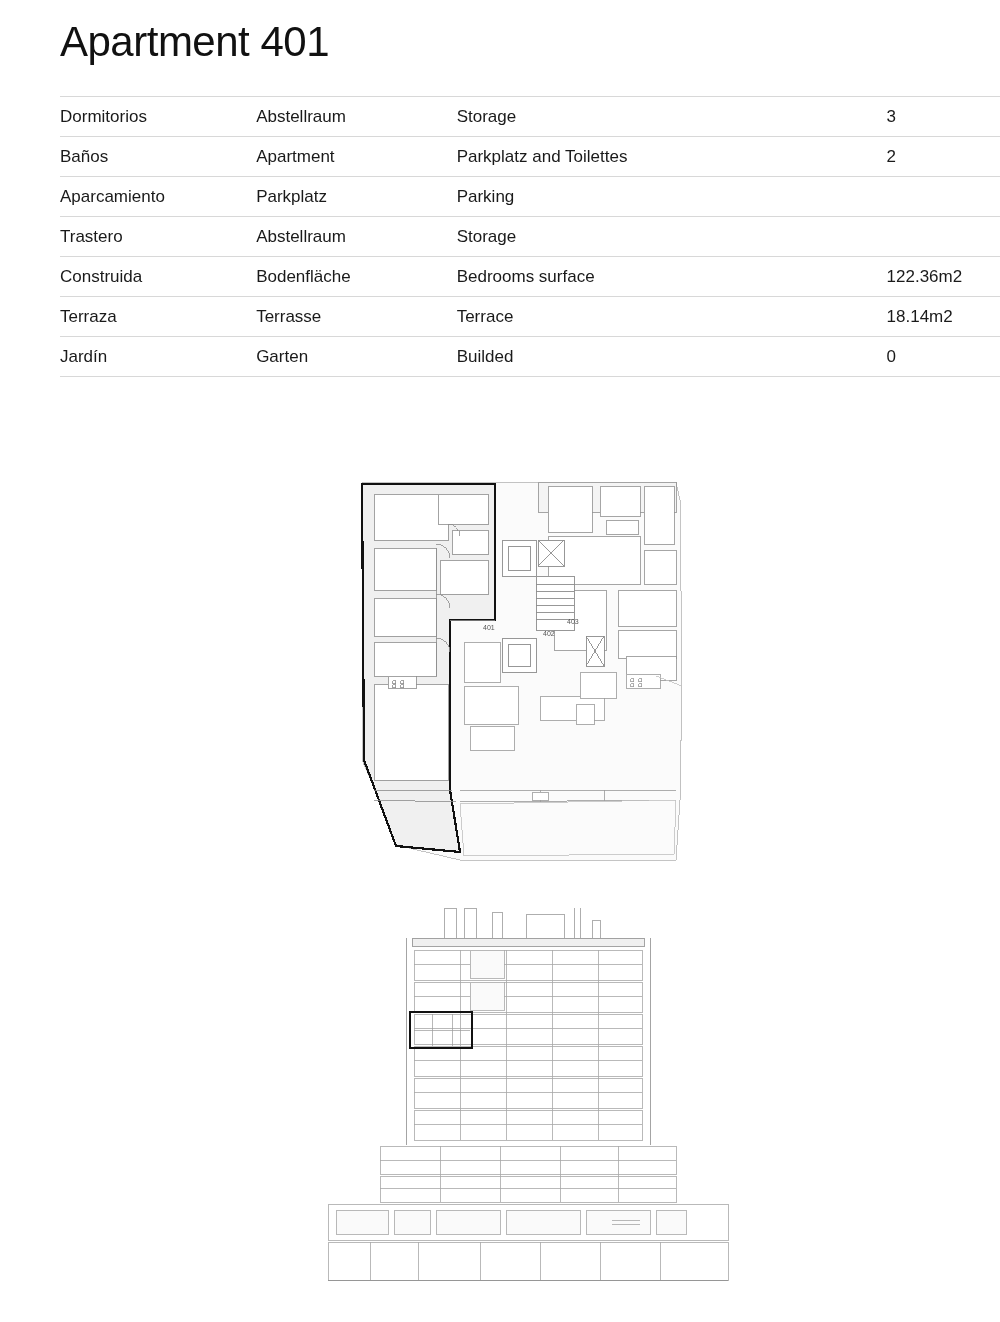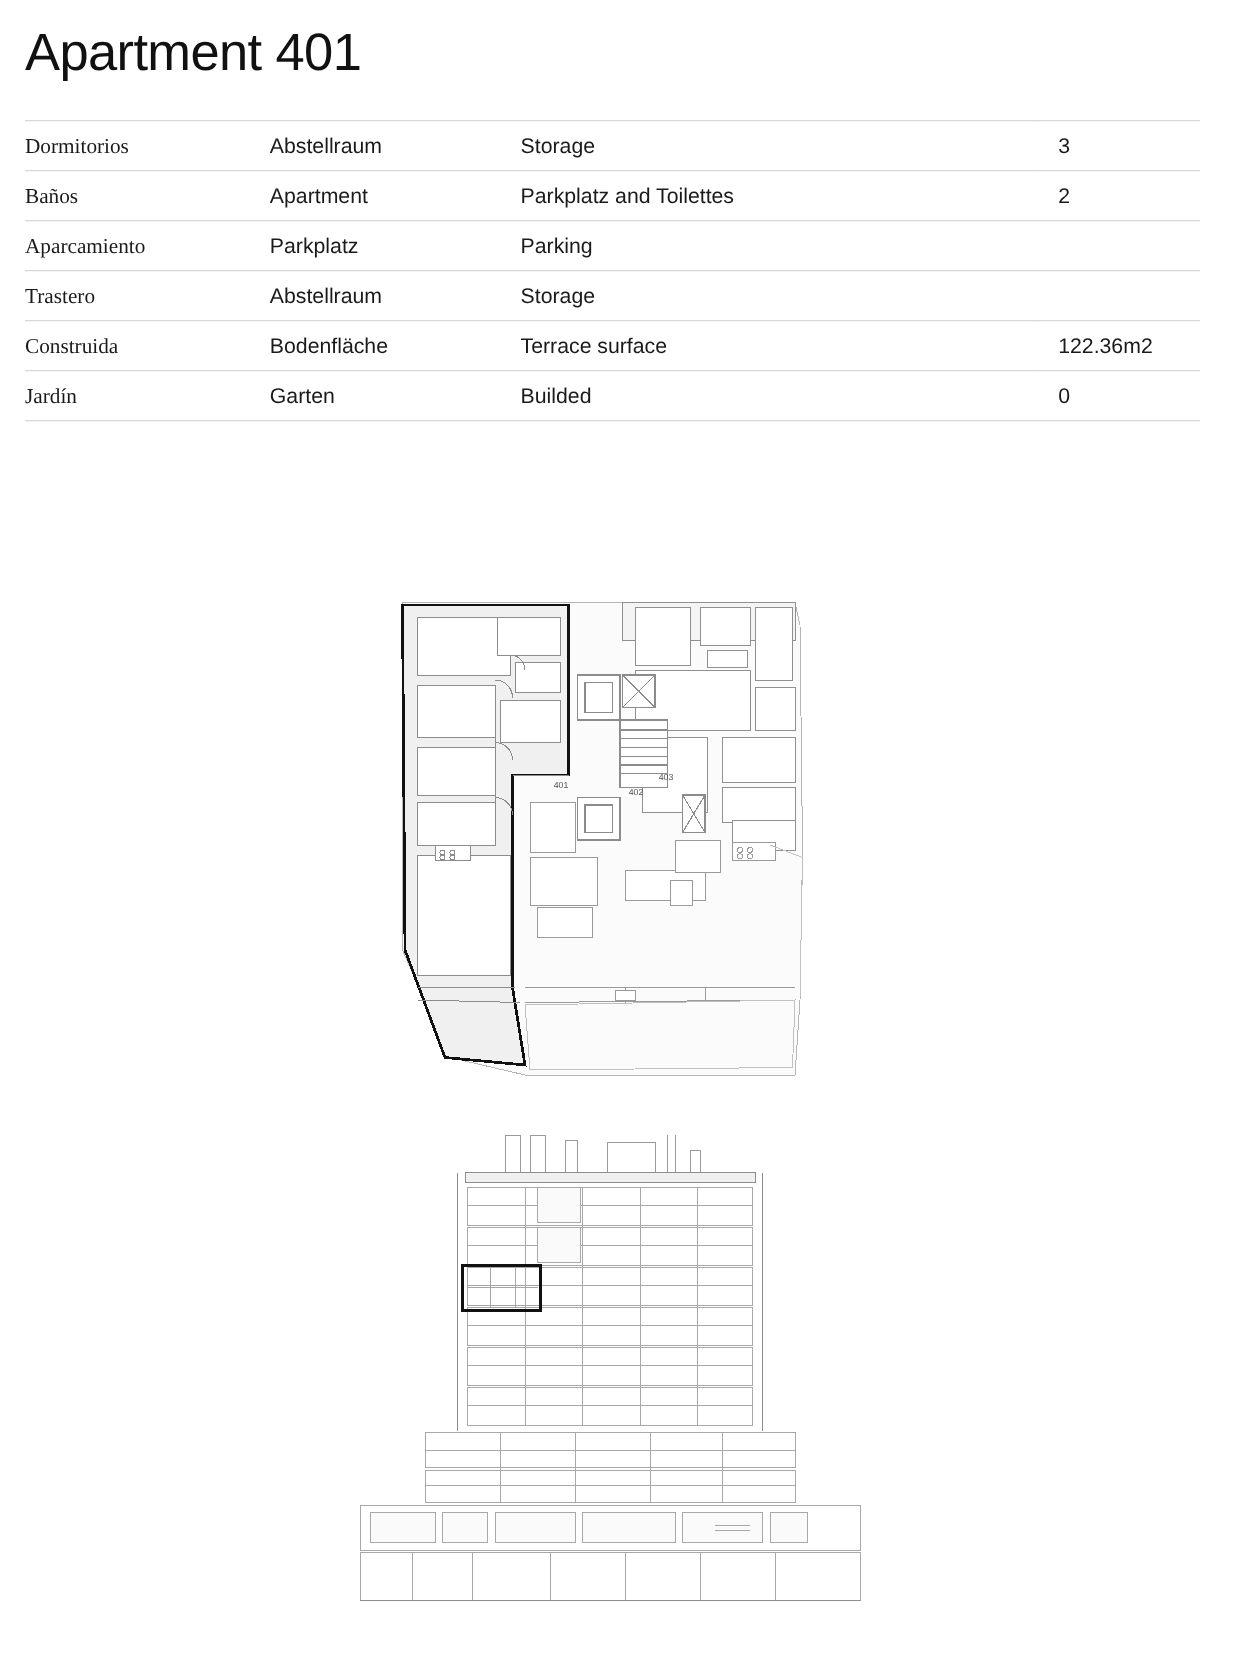--- a/index.html
+++ b/index.html
@@ -11,20 +11,21 @@
     width: 1000px;
     height: 1322px;
     position: relative;
     font-family: "Liberation Sans", sans-serif;
     color: #1a1a1a;
     overflow: hidden;
   }
   .page {
     position: absolute;
     inset: 0;
+    margin-left: 40px;
   }
   .title {
     position: absolute;
     left: 20px;
     top: 18px;
     font-size: 42px;
     font-weight: 400;
     letter-spacing: -0.5px;
     color: #111;
     line-height: 1.15;
@@ -43,21 +44,21 @@
     border-top: 1px solid #d8d8d8;
   }
   .spec-table td {
     font-size: 17px;
     font-weight: 400;
     color: #1a1a1a;
     padding: 10px 0 9px 0;
     vertical-align: middle;
     white-space: nowrap;
   }
-  .col-es { width: 200px; font-family: Liberation Serif, serif; }
+  .col-es { width: 200px; }
   .col-de { width: 205px; }
   .col-en { width: 420px; }
   .col-val { width: 115px; text-align: left; padding-left: 20px !important; }
 
   .plan-wrap {
     position: absolute;
     left: 0;
     top: 460px;
     width: 1000px;
     height: 420px;
@@ -102,22 +103,28 @@
       </tr>
       <tr>
         <td class="col-es">Trastero</td>
         <td class="col-de">Abstellraum</td>
         <td class="col-en">Storage</td>
         <td class="col-val"></td>
       </tr>
       <tr>
         <td class="col-es">Construida</td>
         <td class="col-de">Bodenfläche</td>
-        <td class="col-en">Terrace surface</td>
+        <td class="col-en">Bedrooms surface</td>
         <td class="col-val">122.36m2</td>
+      </tr>
+      <tr>
+        <td class="col-es">Terraza</td>
+        <td class="col-de">Terrasse</td>
+        <td class="col-en">Terrace</td>
+        <td class="col-val">18.14m2</td>
       </tr>
       <tr>
         <td class="col-es">Jardín</td>
         <td class="col-de">Garten</td>
         <td class="col-en">Builded</td>
         <td class="col-val">0</td>
       </tr>
     </tbody>
   </table>
 

